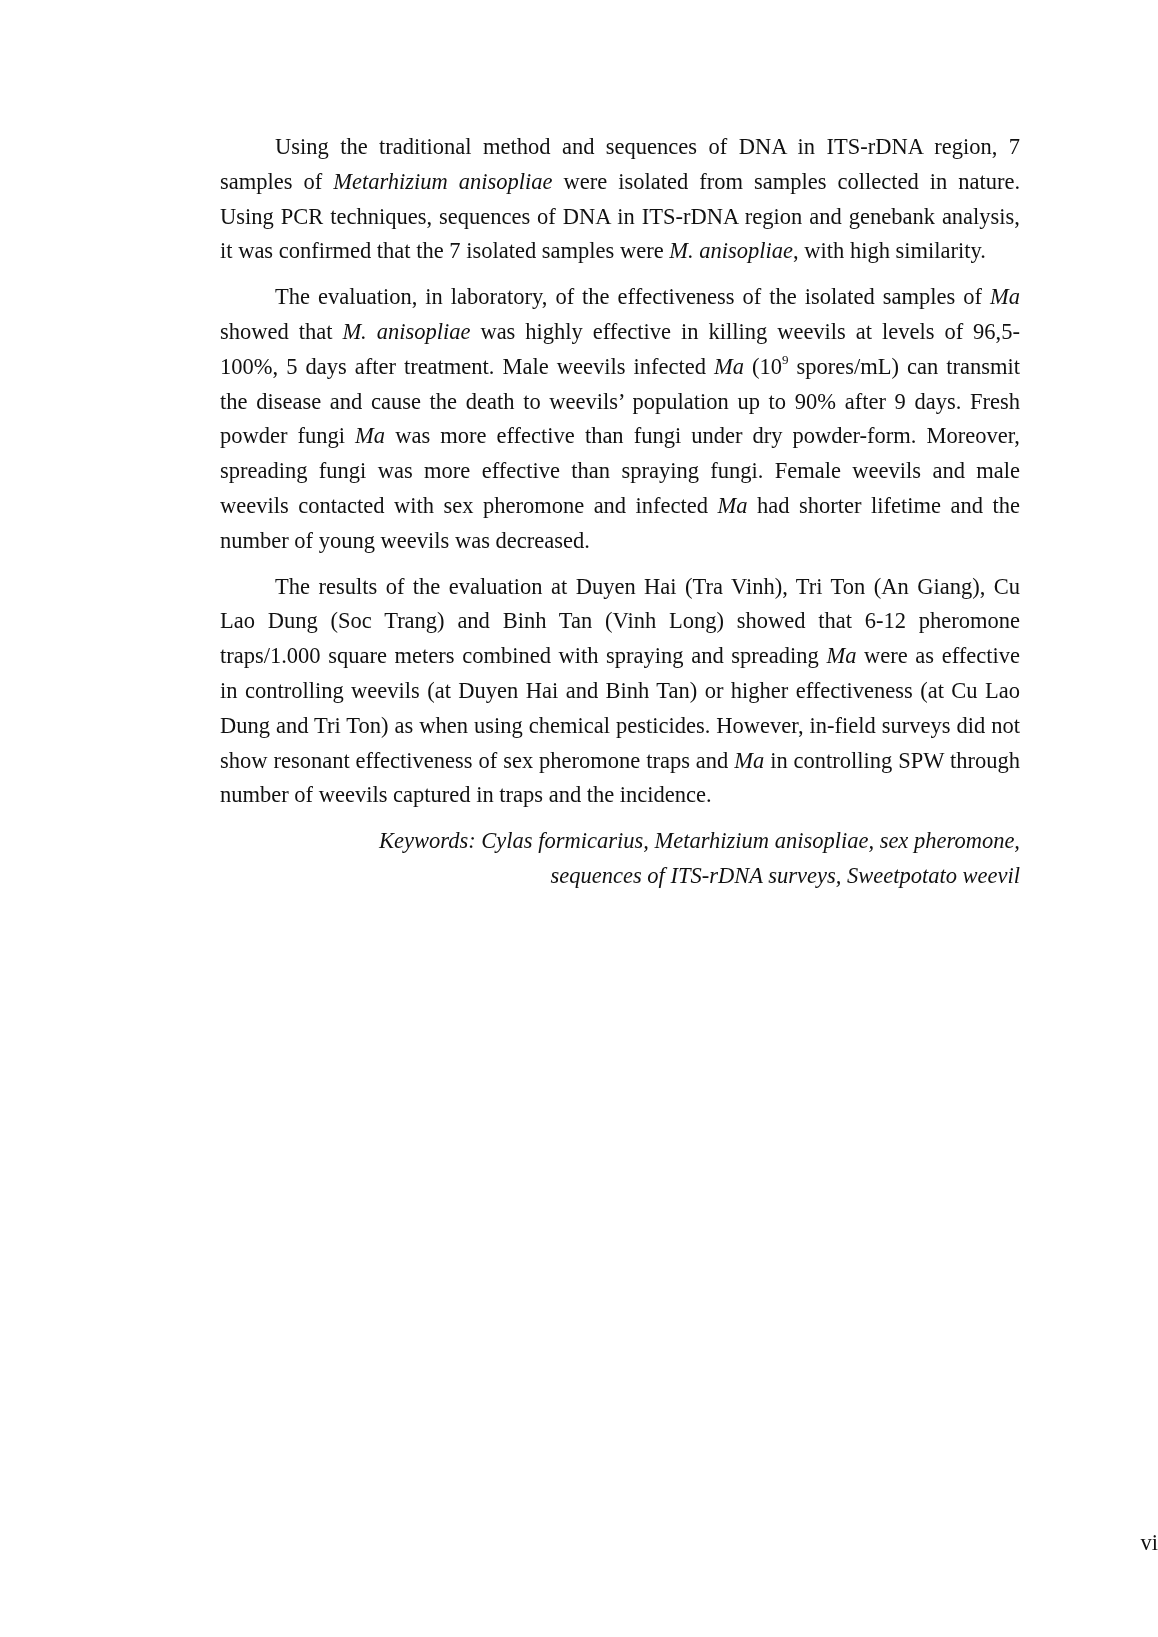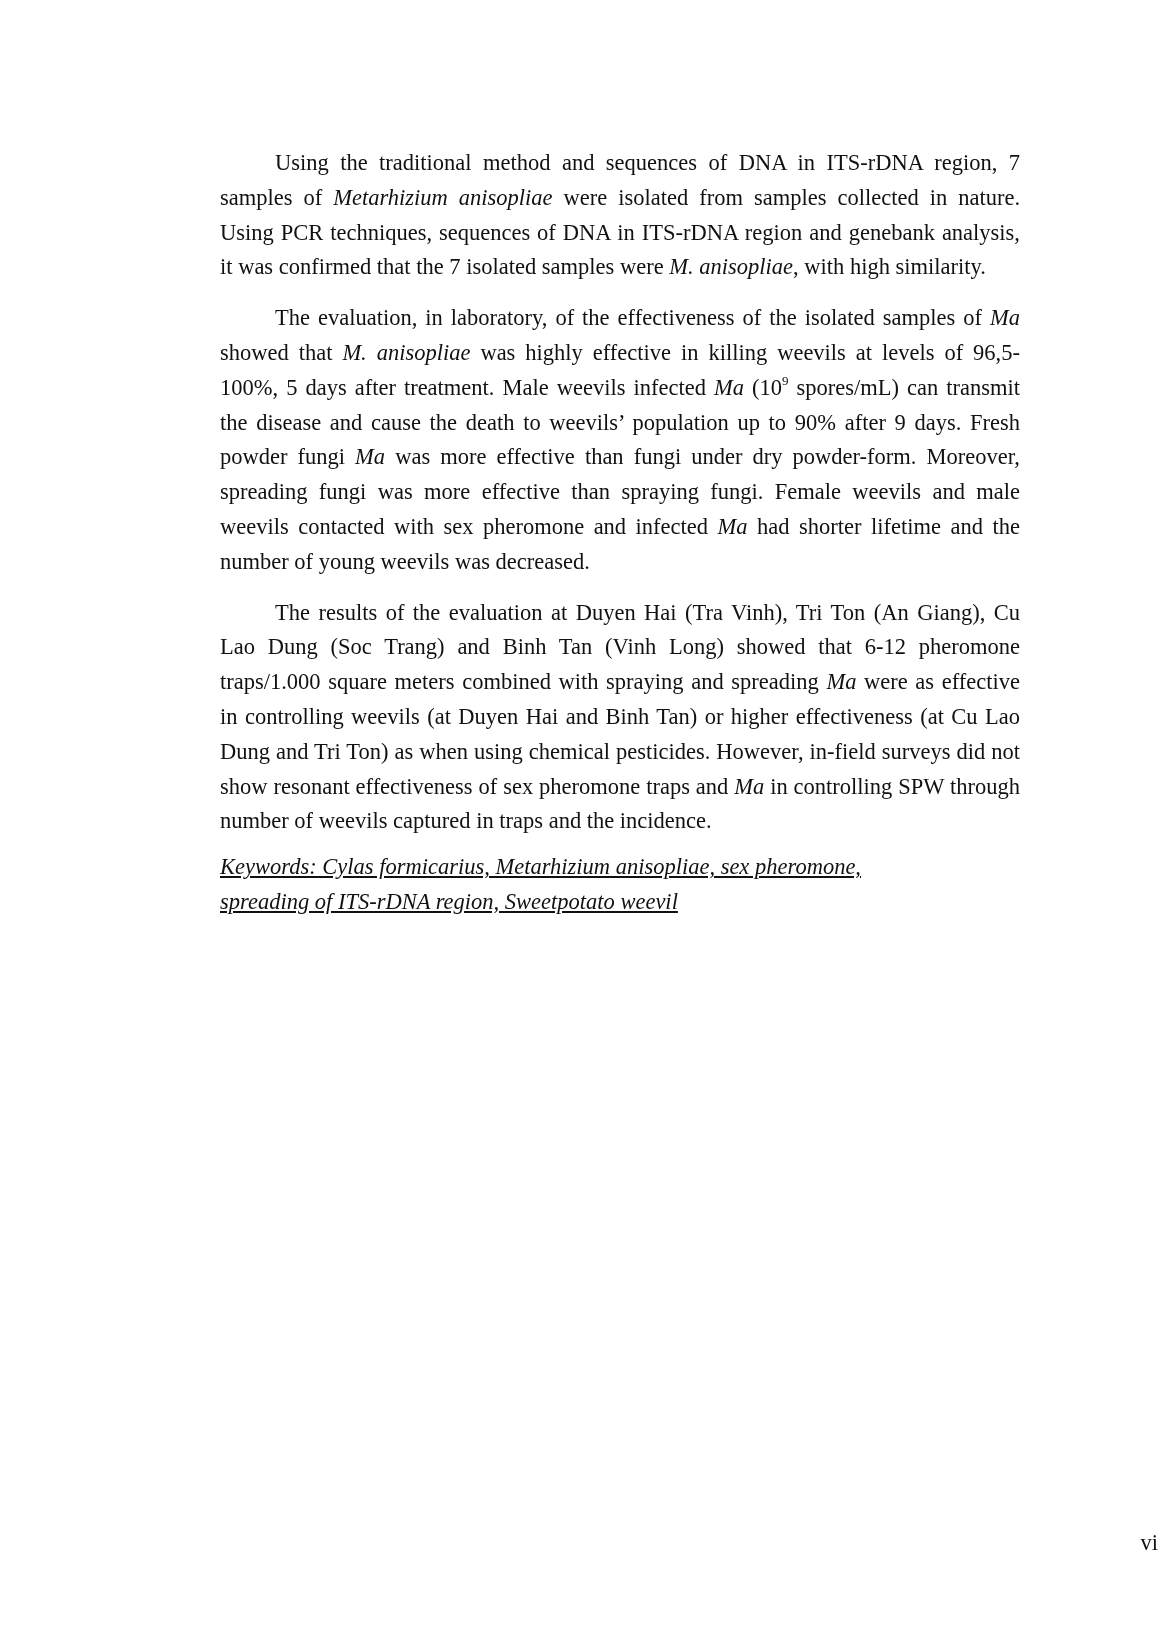--- a/index.html
+++ b/index.html
@@ -7,41 +7,41 @@
   .page {
     position: absolute;
     left: 220px;
     top: 130px;
     width: 800px;
     font-family: "Liberation Serif", serif;
     font-size: 22.5px;
     line-height: 34.8px;
     color: #111111;
   }
-  p { margin: 16px 0 11px 0; text-align: justify; }
+  p { margin: 0 0 11px 0; text-align: justify; }
   p.indent { text-indent: 55px; }
   .it { font-style: italic; }
   sup { font-size: 13px; line-height: 0; vertical-align: 10px; }
-  .keywords { font-style: italic; text-align: left; margin-top: 0; text-decoration: underline; }
+  .keywords { font-style: italic; text-align: right; margin-top: 0; }
   .page-number {
     position: absolute;
     left: 0; width: 1158px;
     top: 1530px;
     text-align: right;
     font-family: "Liberation Serif", serif;
     font-size: 22.5px;
     color: #111111;
   }
 </style>
 </head>
 <body>
 
 <div class="page">
   <p class="indent"><span>Using the traditional method and sequences of  DNA in ITS-rDNA region, 7 samples of </span><span class="it">Metarhizium anisopliae</span><span> were isolated from samples collected in nature. Using PCR techniques, sequences of  DNA in ITS-rDNA region and genebank analysis, it was confirmed that the 7 isolated samples were </span><span class="it">M. anisopliae</span><span>, with high similarity.</span></p>
   <p class="indent"><span>The evaluation, in laboratory, of the effectiveness of the isolated samples of </span><span class="it">Ma</span><span> showed that </span><span class="it">M. anisopliae</span><span> was highly effective in killing weevils at levels of 96,5-100%, 5 days after treatment. Male weevils infected </span><span class="it">Ma</span><span> (10</span><sup>9</sup><span> spores/mL) can transmit the disease and cause the death to weevils’ population up to 90% after 9 days. Fresh powder fungi </span><span class="it">Ma</span><span> was more effective than fungi under dry powder-form. Moreover, spreading fungi was more effective than spraying fungi. Female weevils and male weevils contacted with sex pheromone and infected </span><span class="it">Ma</span><span> had shorter lifetime and the number of young weevils was decreased.</span></p>
   <p class="indent"><span>The results of the evaluation at Duyen Hai (Tra Vinh), Tri Ton (An Giang), Cu Lao Dung (Soc Trang) and Binh Tan (Vinh Long) showed that 6-12 pheromone traps/1.000 square meters combined with spraying and spreading </span><span class="it">Ma</span><span> were as effective in controlling weevils (at Duyen Hai and Binh Tan) or higher effectiveness (at Cu Lao Dung and Tri Ton) as when using chemical pesticides. However, in-field surveys did not show resonant effectiveness of sex pheromone traps and </span><span class="it">Ma</span><span> in controlling SPW through number of weevils captured in traps and the incidence.</span></p>
   <p class="keywords">
     <span>Keywords: Cylas formicarius, Metarhizium anisopliae, sex pheromone,</span><br>
-    <span>spreading of ITS-rDNA region, Sweetpotato weevil</span>
+    <span>sequences of ITS-rDNA surveys, Sweetpotato weevil</span>
   </p>
 </div>
 
 <div class="page-number">vi</div>
 
 </body></html>

